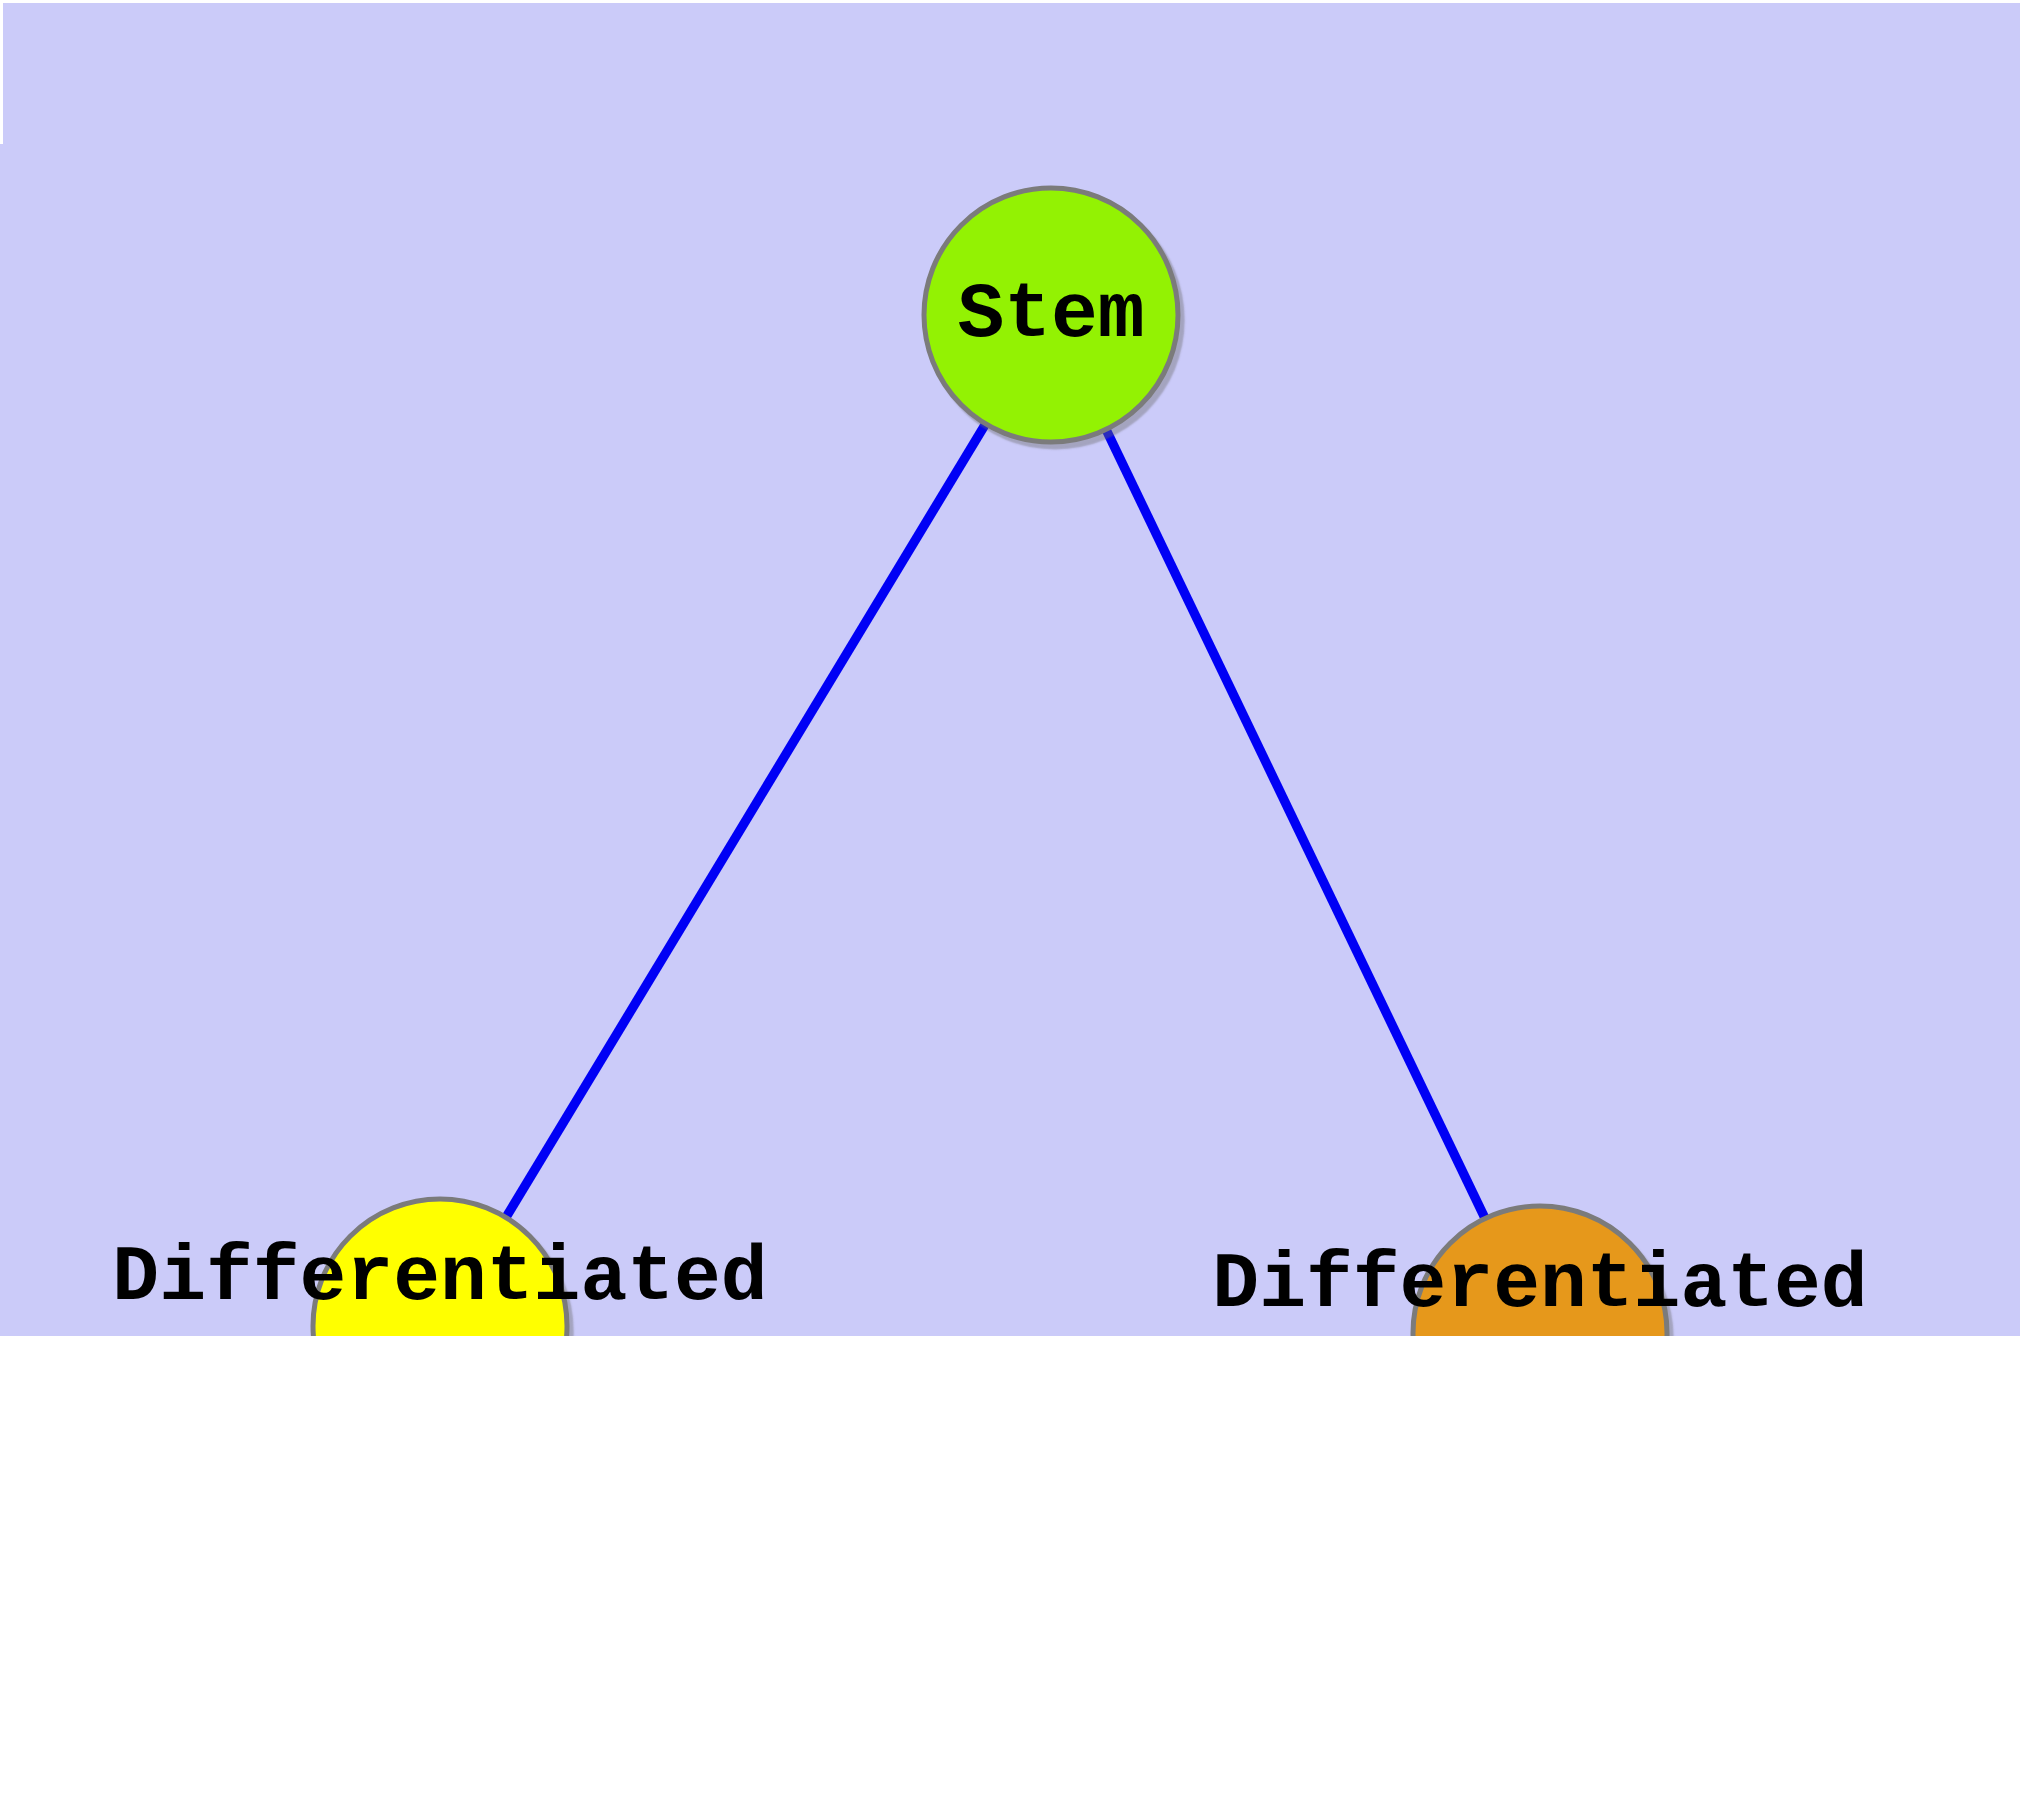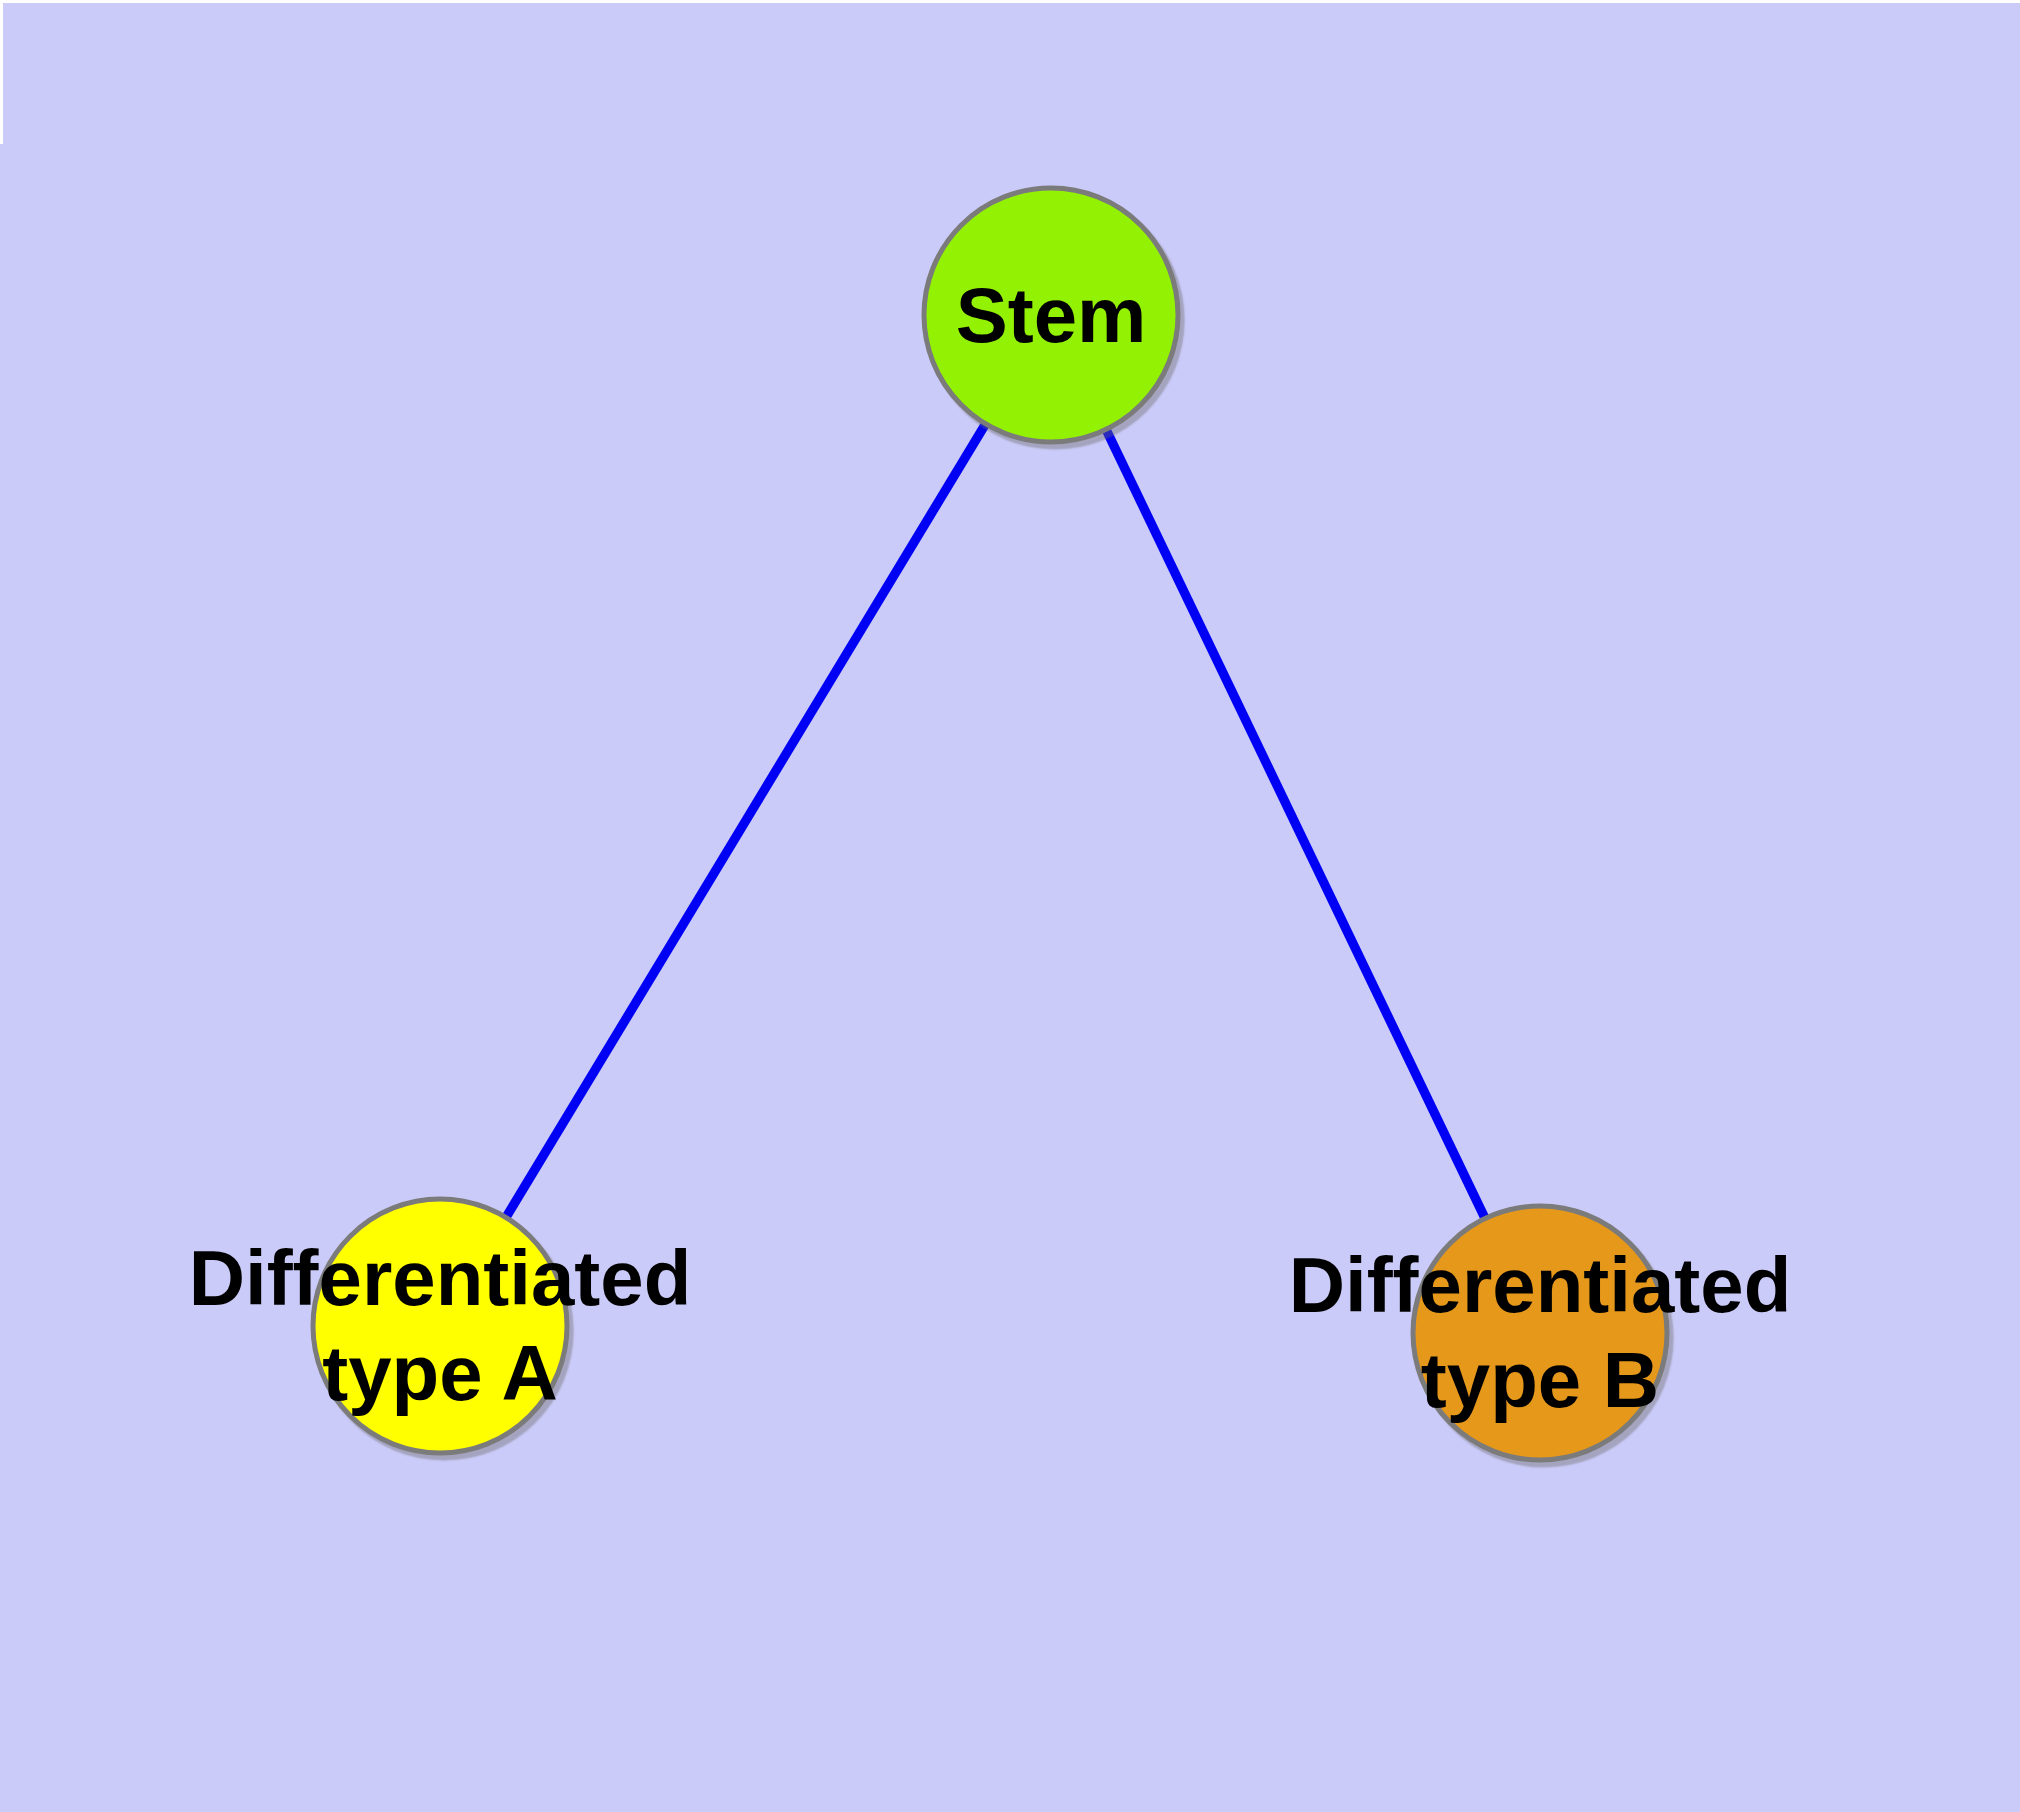--- a/index.html
+++ b/index.html
@@ -3,23 +3,23 @@
 <meta charset="utf-8">
 <style>
   html, body {
     margin: 0;
     padding: 0;
     background: #ffffff;
   }
   .canvas {
     position: relative;
     width: 2021px;
-    height: 1812px;
+    height: 1336px;
     overflow: hidden;
-    font-family: Liberation Sans, sans-serif;
+    font-family: Liberation Mono, monospace;
   }
   .bg {
     position: absolute;
     left: 0; top: 0; right: 0; bottom: 0;
     z-index: 0;
   }
   .top-strip {
     position: absolute;
     left: 0; top: 0;
     width: 100%; height: 3.4px;

